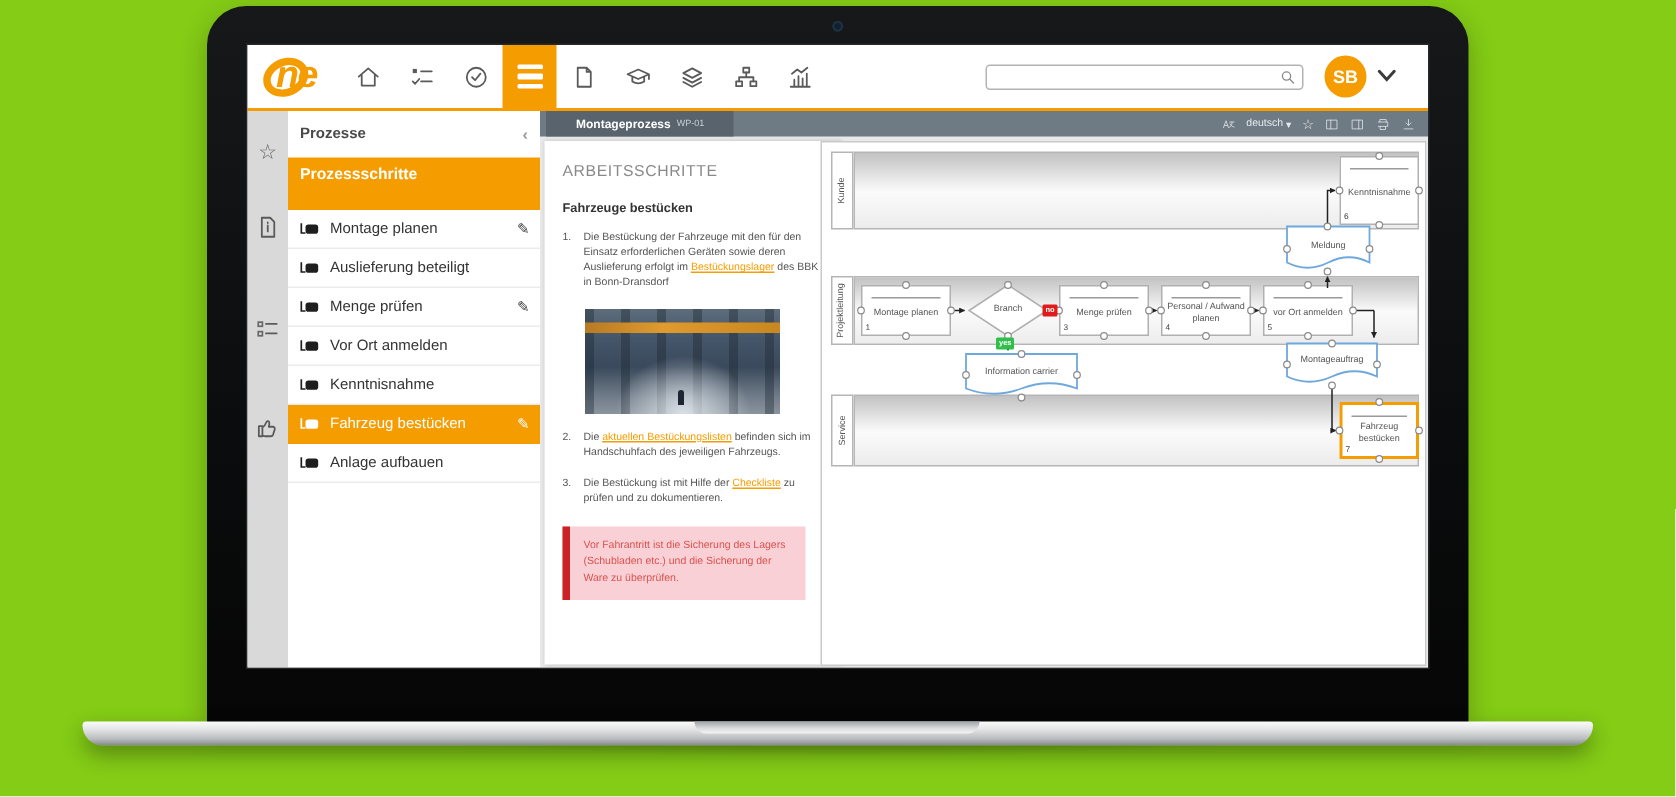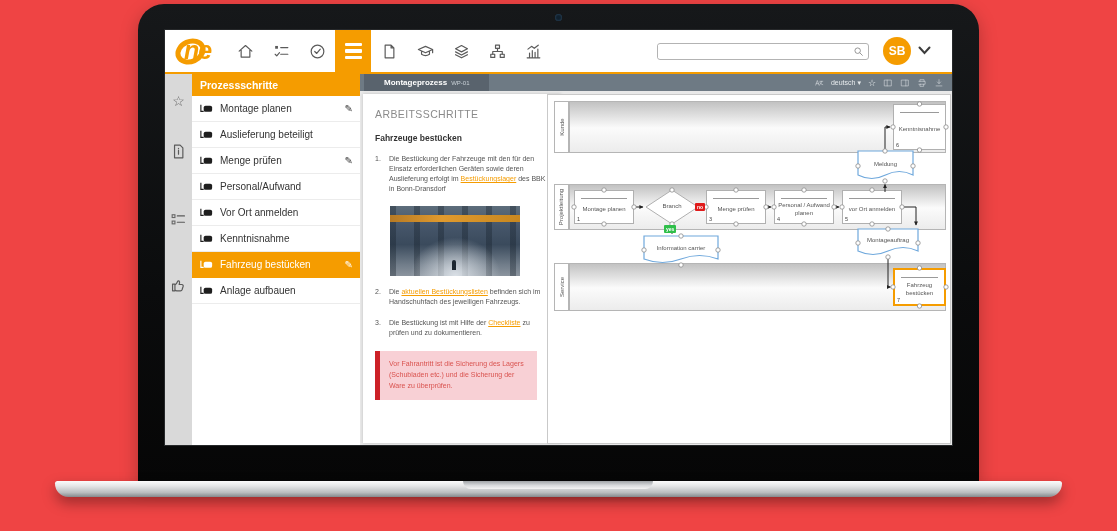--- a/index.html
+++ b/index.html
@@ -1,17 +1,17 @@
 <!DOCTYPE html>
 <html><head>
 <meta charset="utf-8">
 <style>
   * { margin:0; padding:0; box-sizing:border-box; }
   html,body { background:#fff; }
-  .stage { position:relative; width:1117px; height:531px; background:#ef4444; overflow:hidden;
+  .stage { position:relative; width:1117px; height:531px; background:#84cc16; overflow:hidden;
            font-family:"Liberation Sans", sans-serif; }
 
   
   .floor-shadow { position:absolute; left:25px; top:448px; width:1070px; height:70px;
     background:radial-gradient(ellipse 50% 48% at 50% 45%, rgba(0,0,0,.42), rgba(0,0,0,0) 72%); }
   .bezel { position:absolute; left:138px; top:4px; width:841px; height:478px;
     background:linear-gradient(180deg,#16181a,#0b0c0d 60%,#060606);
     border-radius:26px 26px 0 0; box-shadow:0 6px 18px rgba(0,0,0,.25); }
   .webcam { position:absolute; left:417px; top:10px; width:7px; height:7px; border-radius:50%;
     background:#10202e; box-shadow:inset 0 0 2px #3b5b77; }
@@ -55,21 +55,21 @@
   .rail { position:absolute; left:0; top:44px; width:27px; height:371px; background:#d9d9d9; }
   .rail-icon { position:absolute; left:4px; width:19px; height:19px; cursor:pointer; }
   .rail-icon svg { width:19px; height:19px; }
   .rail-star { top:20px; font-size:14px; color:#666; text-align:center; width:19px; }
 
   
   .left-panel { position:absolute; left:27px; top:44px; width:168px; height:371px; background:#fff; }
   .lp-header { height:31px; display:flex; align-items:center; padding:0 8px; font-size:10px;
     font-weight:bold; color:#4a4a4a; }
   .lp-collapse { margin-left:auto; color:#9a9a9a; font-size:11px; cursor:pointer; }
-  .lp-section { height:22px; background:#f59c00; color:#fff; font-weight:bold; font-size:10.5px;
+  .lp-section { height:35px; background:#f59c00; color:#fff; font-weight:bold; font-size:10.5px;
     line-height:22px; padding:0 8px; }
   .lp-item { height:26px; display:flex; align-items:center; padding:0 7px; border-bottom:1px solid #ececec;
     font-size:10px; color:#333; cursor:pointer; background:#fff; }
   .lp-item svg { width:15px; height:12px; margin-right:6px; flex:none; }
   .si-hook { stroke:#1e1e1e; fill:none; stroke-width:1.2; }
   .si-box { fill:#1e1e1e; }
   .lp-item.active { background:#f59c00; color:#fff; border-bottom-color:#f59c00; }
   .lp-item.active .si-hook { stroke:#fff; }
   .lp-item.active .si-box { fill:#fff; }
   .pencil { margin-left:auto; font-size:10px; color:#3d3d3d; }
@@ -240,20 +240,24 @@
             </svg>
         </div>
         <div class="rail-icon" style="top:201px;">
           <svg viewBox="0 0 24 24">
               <path class="ic" stroke="#666" d="M4.5 11.5 h3 v8.5 h-3 z M7.5 19 c.6.6 1.3 1 2.3 1 h4.8 c.9 0 1.6-.6 1.9-1.4 l1.4-4.4 c.3-1.1-.5-2.2-1.6-2.2 h-3.5 c.4-1.1.6-2.2.5-3.3-.1-1.5-2-1.9-2.5-.5-.7 2-1.6 3.5-3.3 4.3"></path>
             </svg>
         </div>
       </div>
 
       <div class="left-panel">
+        <div class="lp-header">
+          <span>Prozesse</span>
+          <span class="lp-collapse">‹</span>
+        </div>
         <div class="lp-section">Prozessschritte</div>
 
         <div class="lp-item">
           <svg viewBox="0 0 16 12">
               <path class="si-hook" d="M2 1.5 v7 h3"></path>
               <rect class="si-box" x="5" y="2.5" width="9" height="6.5" rx="2"></rect>
             </svg>
           <span>Montage planen</span>
           <span class="pencil">✎</span>
         </div>
@@ -264,27 +268,20 @@
             </svg>
           <span>Auslieferung beteiligt</span>
         </div>
         <div class="lp-item">
           <svg viewBox="0 0 16 12">
               <path class="si-hook" d="M2 1.5 v7 h3"></path>
               <rect class="si-box" x="5" y="2.5" width="9" height="6.5" rx="2"></rect>
             </svg>
           <span>Menge prüfen</span>
           <span class="pencil">✎</span>
-        </div>
-        <div class="lp-item">
-          <svg viewBox="0 0 16 12">
-              <path class="si-hook" d="M2 1.5 v7 h3"></path>
-              <rect class="si-box" x="5" y="2.5" width="9" height="6.5" rx="2"></rect>
-            </svg>
-          <span>Personal/Aufwand</span>
         </div>
         <div class="lp-item">
           <svg viewBox="0 0 16 12">
               <path class="si-hook" d="M2 1.5 v7 h3"></path>
               <rect class="si-box" x="5" y="2.5" width="9" height="6.5" rx="2"></rect>
             </svg>
           <span>Vor Ort anmelden</span>
         </div>
         <div class="lp-item">
           <svg viewBox="0 0 16 12">

